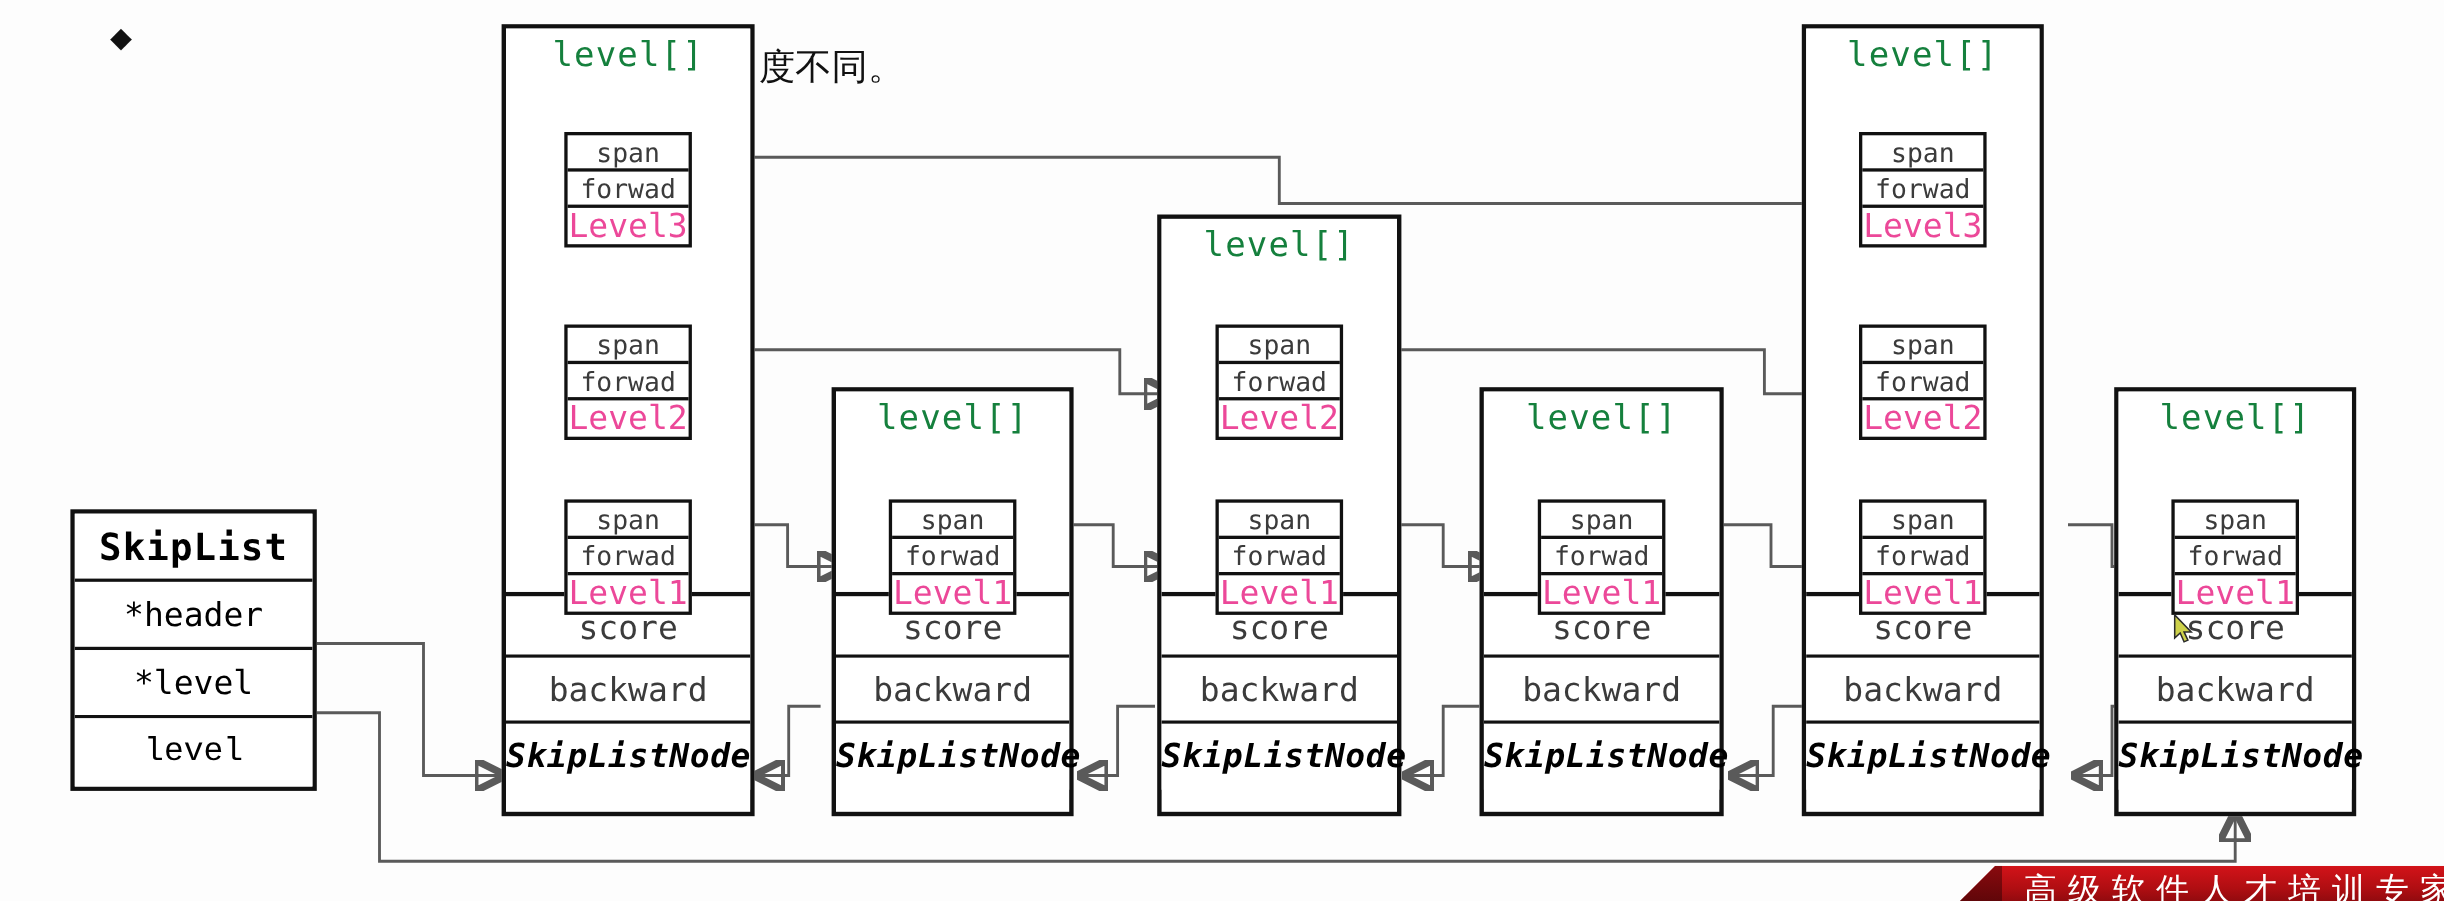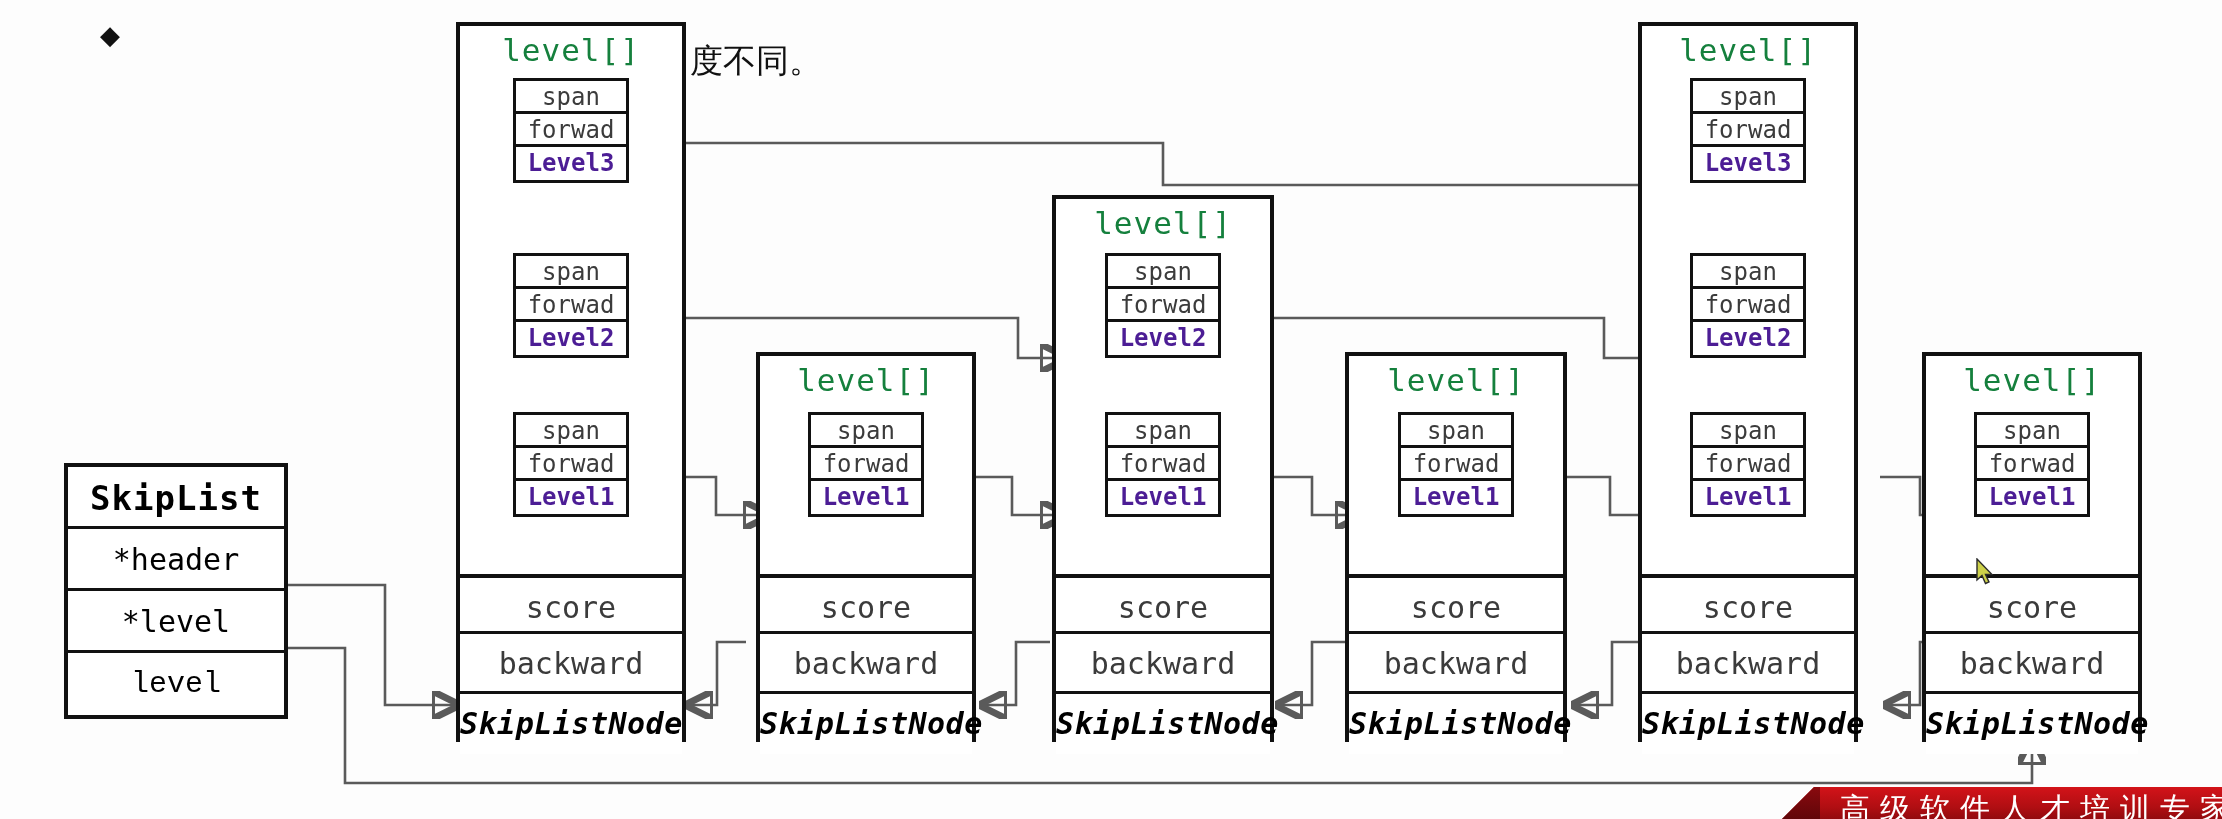--- a/index.html
+++ b/index.html
@@ -45,28 +45,28 @@
   .levels{
     position:relative;box-sizing:border-box;
     padding:0;background:#fff;
   }
   .levels-label{
     text-align:center;font-size:31px;color:#15803d;
     padding-top:6px;padding-bottom:4px;letter-spacing:1px;
   }
   .lvl{
     position:absolute;left:50%;transform:translateX(-50%);
-    width:116px;border:3px solid #111;background:#fff;box-sizing:border-box;
+    width:116px;border:3px solid #111;background:#fff;box-sizing:border-box;margin-top:42px;
   }
   .lvl .cell{
     height:33px;line-height:33px;text-align:center;font-size:24px;
     color:#3b3b3b;border-bottom:3px solid #111;box-sizing:border-box;
   }
-  .lvl .cell.last{border-bottom:none;font-weight:bold;color:#4c1d95;font-size:24px;}
-  .node-sep{border-top:4px solid #111;margin-top:36px;}
+  .lvl .cell.last{border-bottom:none;font-weight:normal;color:#ec4899;font-size:30px;}
+  .node-sep{border-top:4px solid #111;}
   .nrow{
     height:60px;line-height:60px;text-align:center;font-size:30px;color:#3b3b3b;
     border-bottom:3px solid #111;box-sizing:border-box;background:#fff;
   }
   .nrow.tail{border-bottom:none;font-weight:bold;color:#000;font-size:30px;letter-spacing:0.5px;font-style:italic;}
 
   
   .cursor{position:absolute;z-index:20;width:20px;height:28px;}
 
   

